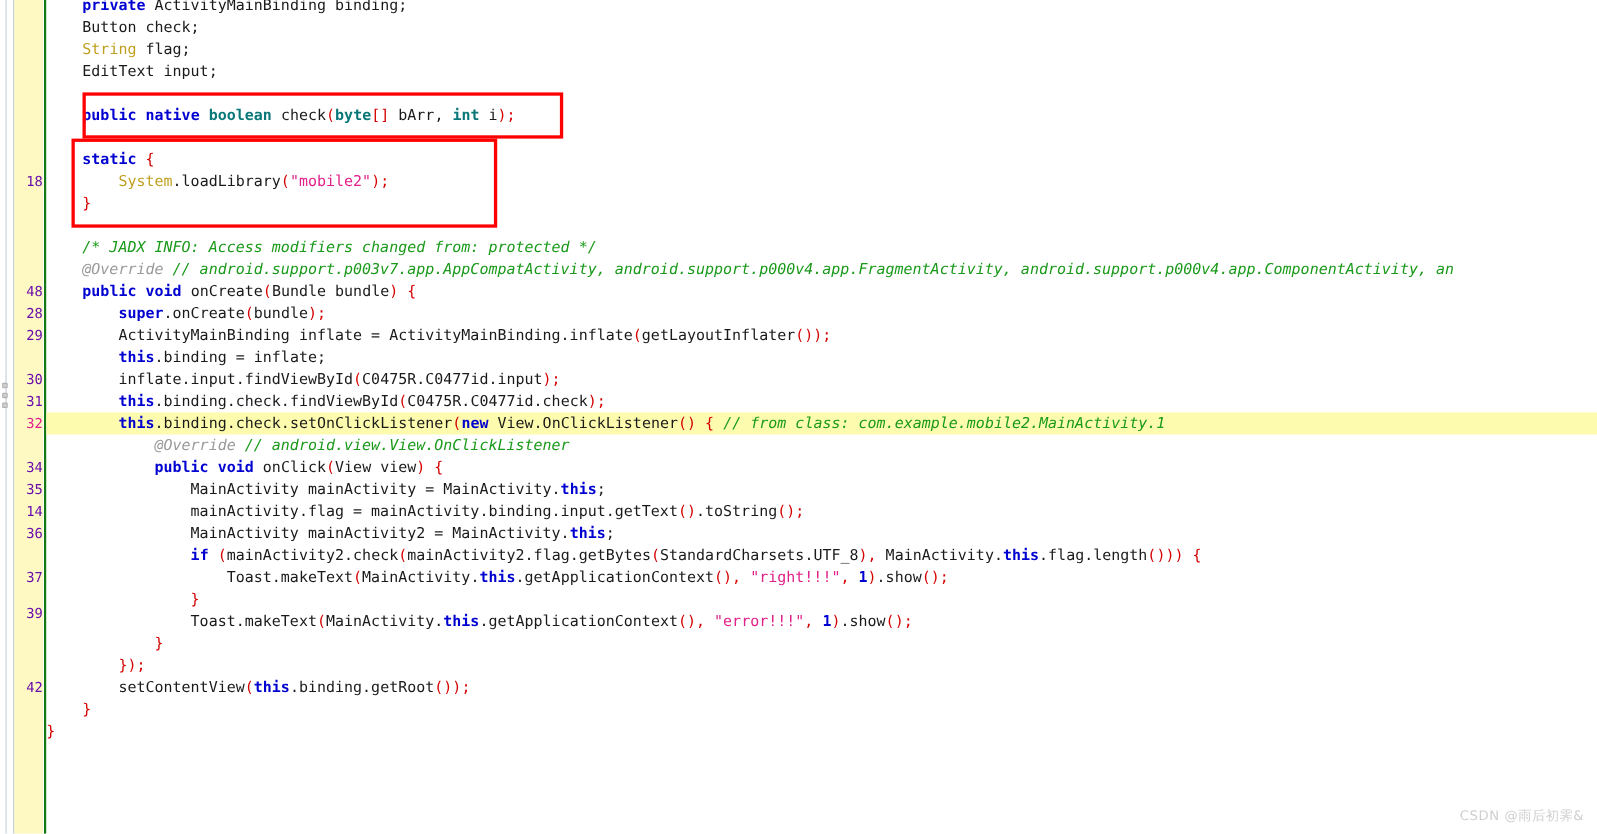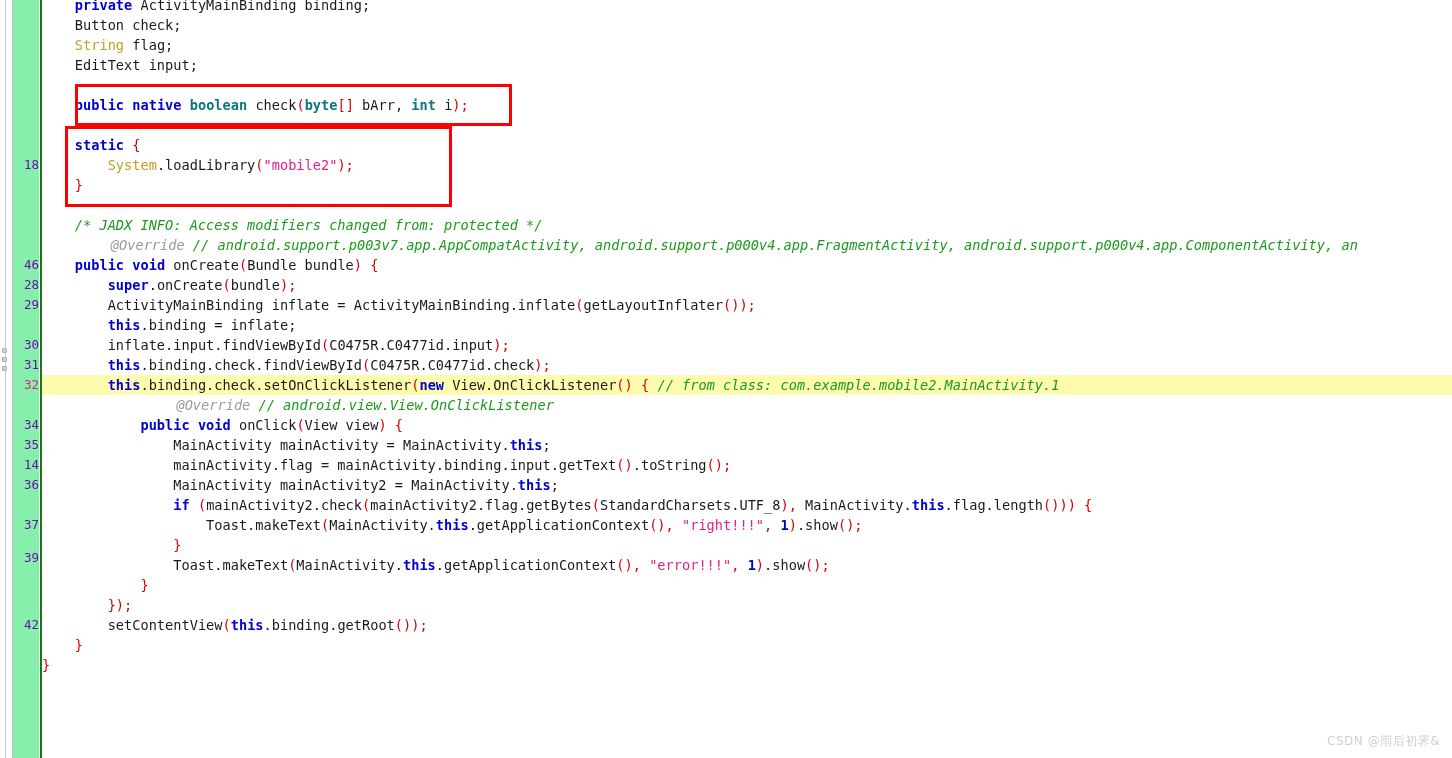--- a/index.html
+++ b/index.html
@@ -37,21 +37,21 @@
     left: 5px; top: 0;
     width: 1px; height: 758px;
     background: #c3cedb;
   }
 
   
   .gutter {
     position: absolute;
     left: 13px; top: 0;
     width: 26px; height: 758px;
-    background: #86efac;
+    background: #fef9c3;
   }
   .gutter-line {
     position: absolute;
     left: 0;
     width: 26px;
     height: 20px;
     line-height: 20px;
     text-align: right;
     font-size: 12.5px;
     color: #6a0dad;
@@ -108,21 +108,21 @@
   }
 
   
   .kw      { color: #0000d0; font-weight: bold; }   
   .kw2     { color: #0a7878; font-weight: bold; text-align: center; }   
   .type    { color: #c0a020; }                      
   .this    { color: #0000d0; font-weight: bold; }   
   .punc    { color: #d40000; }                      
   .str     { color: #e0218a; }
   .cmt     { color: #1a9a1a; font-style: italic; }  
-  .cmt-g   { color: #9a9a9a; font-style: italic; padding-left: 36px; }  
+  .cmt-g   { color: #9a9a9a; font-style: italic; }  
   .plain   { color: #1a1a1a; }
   .num     { color: #0000d0; font-weight: bold; }
 
   
   .red-box {
     position: absolute;
     border: 3px solid #ff0000;
     box-sizing: border-box;
     pointer-events: none;
     background: transparent;
@@ -144,21 +144,21 @@
 <body>
 
 <div id="editor">
 
   <div class="left-strip">
     <div class="inner-line"></div>
   </div>
 
   <div class="gutter">
       <div class="gutter-line" style="top: 155px;">18</div>
-      <div class="gutter-line" style="top: 255px;">46</div>
+      <div class="gutter-line" style="top: 255px;">48</div>
       <div class="gutter-line" style="top: 275px;">28</div>
       <div class="gutter-line" style="top: 295px;">29</div>
       <div class="gutter-line" style="top: 335px;">30</div>
       <div class="gutter-line" style="top: 355px;">31</div>
       <div class="gutter-line current" style="top: 375px;">32</div>
       <div class="gutter-line" style="top: 415px;">34</div>
       <div class="gutter-line" style="top: 435px;">35</div>
       <div class="gutter-line" style="top: 455px;">14</div>
       <div class="gutter-line" style="top: 475px;">36</div>
       <div class="gutter-line" style="top: 515px;">37</div>

